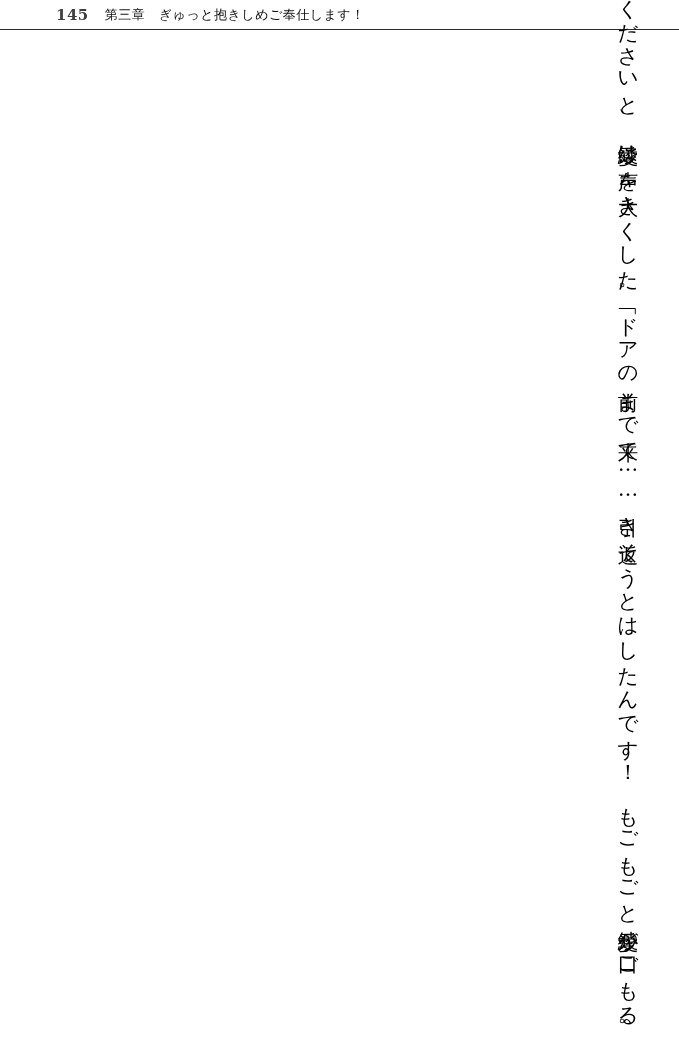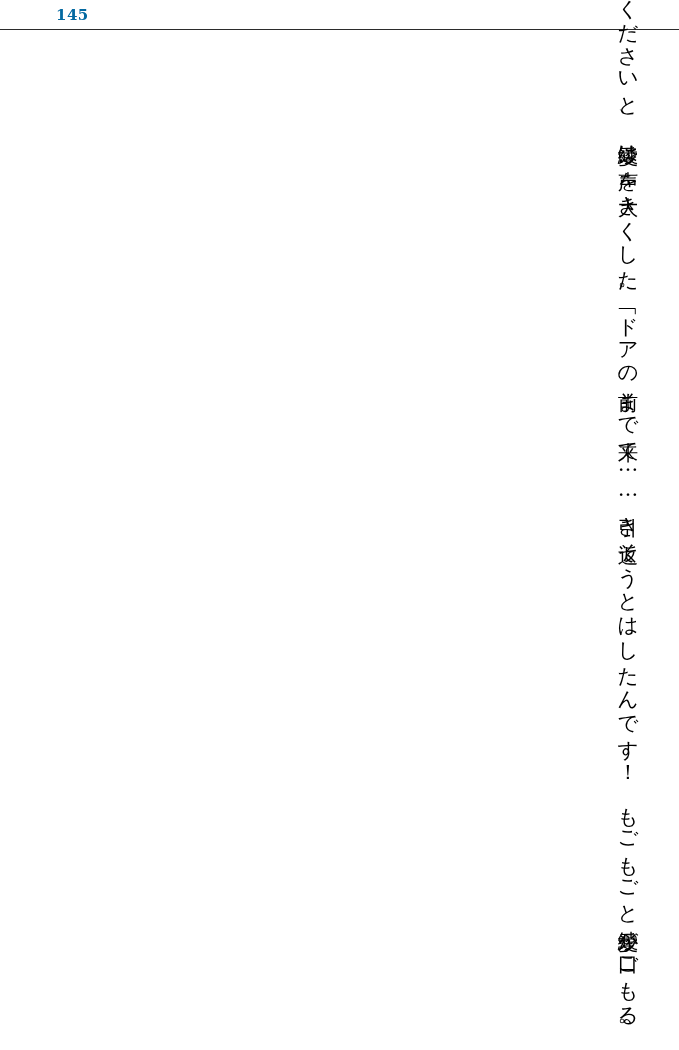--- a/index.html
+++ b/index.html
@@ -29,21 +29,21 @@
     height: 30px;
     display: flex;
     align-items: center;
     padding-left: 56px;
     box-sizing: border-box;
   }
   .header .page-number {
     font-size: 15px;
     font-weight: bold;
     letter-spacing: 0.5px;
-    color: #0369a1;
+    color: #404040;
   }
   .header .chapter {
     font-size: 13px;
     margin-left: 16px;
     color: #111111;
     letter-spacing: 0.5px;
   }
   .header-rule {
     position: absolute;
     top: 29px;
@@ -86,20 +86,21 @@
   }
   .indent0 { padding-top: 0px; }
 </style>
 </head>
 <body>
 
 <div class="page">
 
   <div class="header">
     <span class="page-number">145</span>
+    <span class="chapter">第三章　ぎゅっと抱きしめご奉仕します！</span>
   </div>
   <div class="header-rule"></div>
 
   <div class="body-area">
     <div class="vtext" id="vtext">
         <div class="vline indent0">　もごもごと綾愛が口ごもる。</div>
         <div class="vline indent0">「ドアの前まで来て……引き返そうとはしたんです！</div>
         <div class="vline indent0">これだけは信じてくださいと、綾愛は声を大きくした。</div>
       </div>
   </div>

